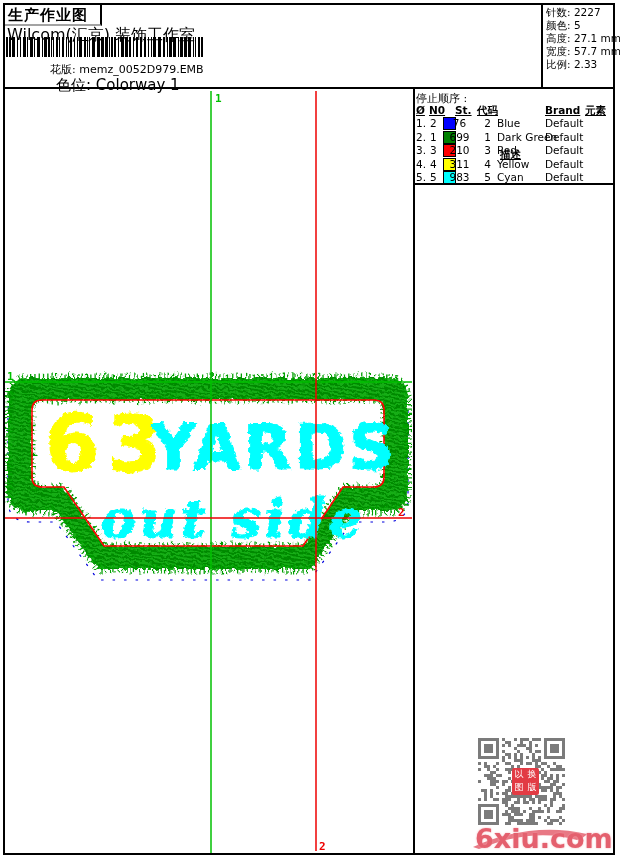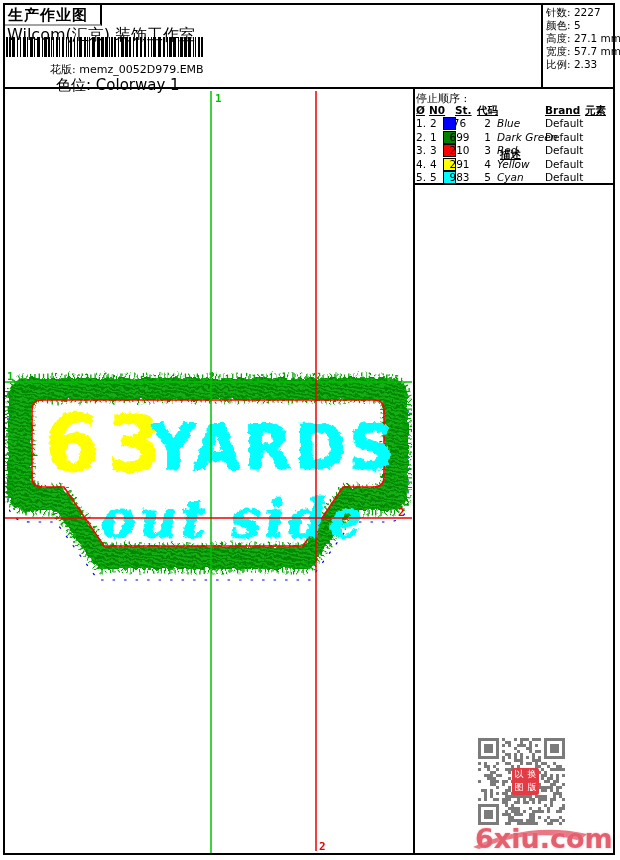--- a/index.html
+++ b/index.html
@@ -29,21 +29,21 @@
   .seq-head span{position:absolute;text-decoration:underline;white-space:nowrap;}
   .ch0{left:411px;} .ch1{left:424px;} .ch2{left:450px;} .ch3{left:472px;}
   .ch4{left:495px;margin-top:44px;} .ch5{left:540px;text-align:right;} .ch6{left:580px;}
   .seq-rows{left:0;top:0;}
   .seq-row{position:absolute;left:0;width:612px;height:13px;font-size:10.5px;}
   .seq-row span{position:absolute;white-space:nowrap;}
   .c-idx{left:411px;} .c-n0{left:425px;}
   .c-sw{left:438px;top:0px;width:11px;height:11px;border:1px solid #000;}
   .c-st{left:444px;width:21px;text-align:center;}
   .c-code{left:474px;width:12px;text-align:right;}
-  .c-desc{left:492px;font-style:italic;} .c-brand{left:540px;}
+  .c-desc{left:492px;} .c-brand{left:540px;}
   
   .canvas{left:0;top:84px;}
   
   .qr{left:473px;top:733px;}
   .stamp{left:507px;top:763px;width:27px;height:27px;background:#e23b44;border-radius:2px;
          display:grid;grid-template-columns:1fr 1fr;grid-template-rows:1fr 1fr;gap:1px;padding:1px;box-sizing:border-box;}
   .stamp span{color:#fff;font-size:9px;line-height:11px;text-align:center;overflow:hidden;}
   .swoosh{left:464px;top:814px;pointer-events:none;}
   .watermark{left:470px;top:818px;font-size:27px;font-weight:bold;letter-spacing:0px;
              color:#e4606e;text-shadow:0 0 2px rgba(244,160,170,.9);white-space:nowrap;}
@@ -173,21 +173,21 @@
           <span class="c-sw" style="background: rgb(255, 0, 0);"></span>
           <span class="c-st">210</span>
           <span class="c-code">3</span>
           <span class="c-desc">Red</span>
           <span class="c-brand">Default</span>
         </div>
         <div class="seq-row" style="top: 152.8px;">
           <span class="c-idx">4.</span>
           <span class="c-n0">4</span>
           <span class="c-sw" style="background: rgb(255, 255, 0);"></span>
-          <span class="c-st">291</span>
+          <span class="c-st">311</span>
           <span class="c-code">4</span>
           <span class="c-desc">Yellow</span>
           <span class="c-brand">Default</span>
         </div>
         <div class="seq-row" style="top: 166.4px;">
           <span class="c-idx">5.</span>
           <span class="c-n0">5</span>
           <span class="c-sw" style="background: rgb(0, 255, 255);"></span>
           <span class="c-st">983</span>
           <span class="c-code">5</span>

